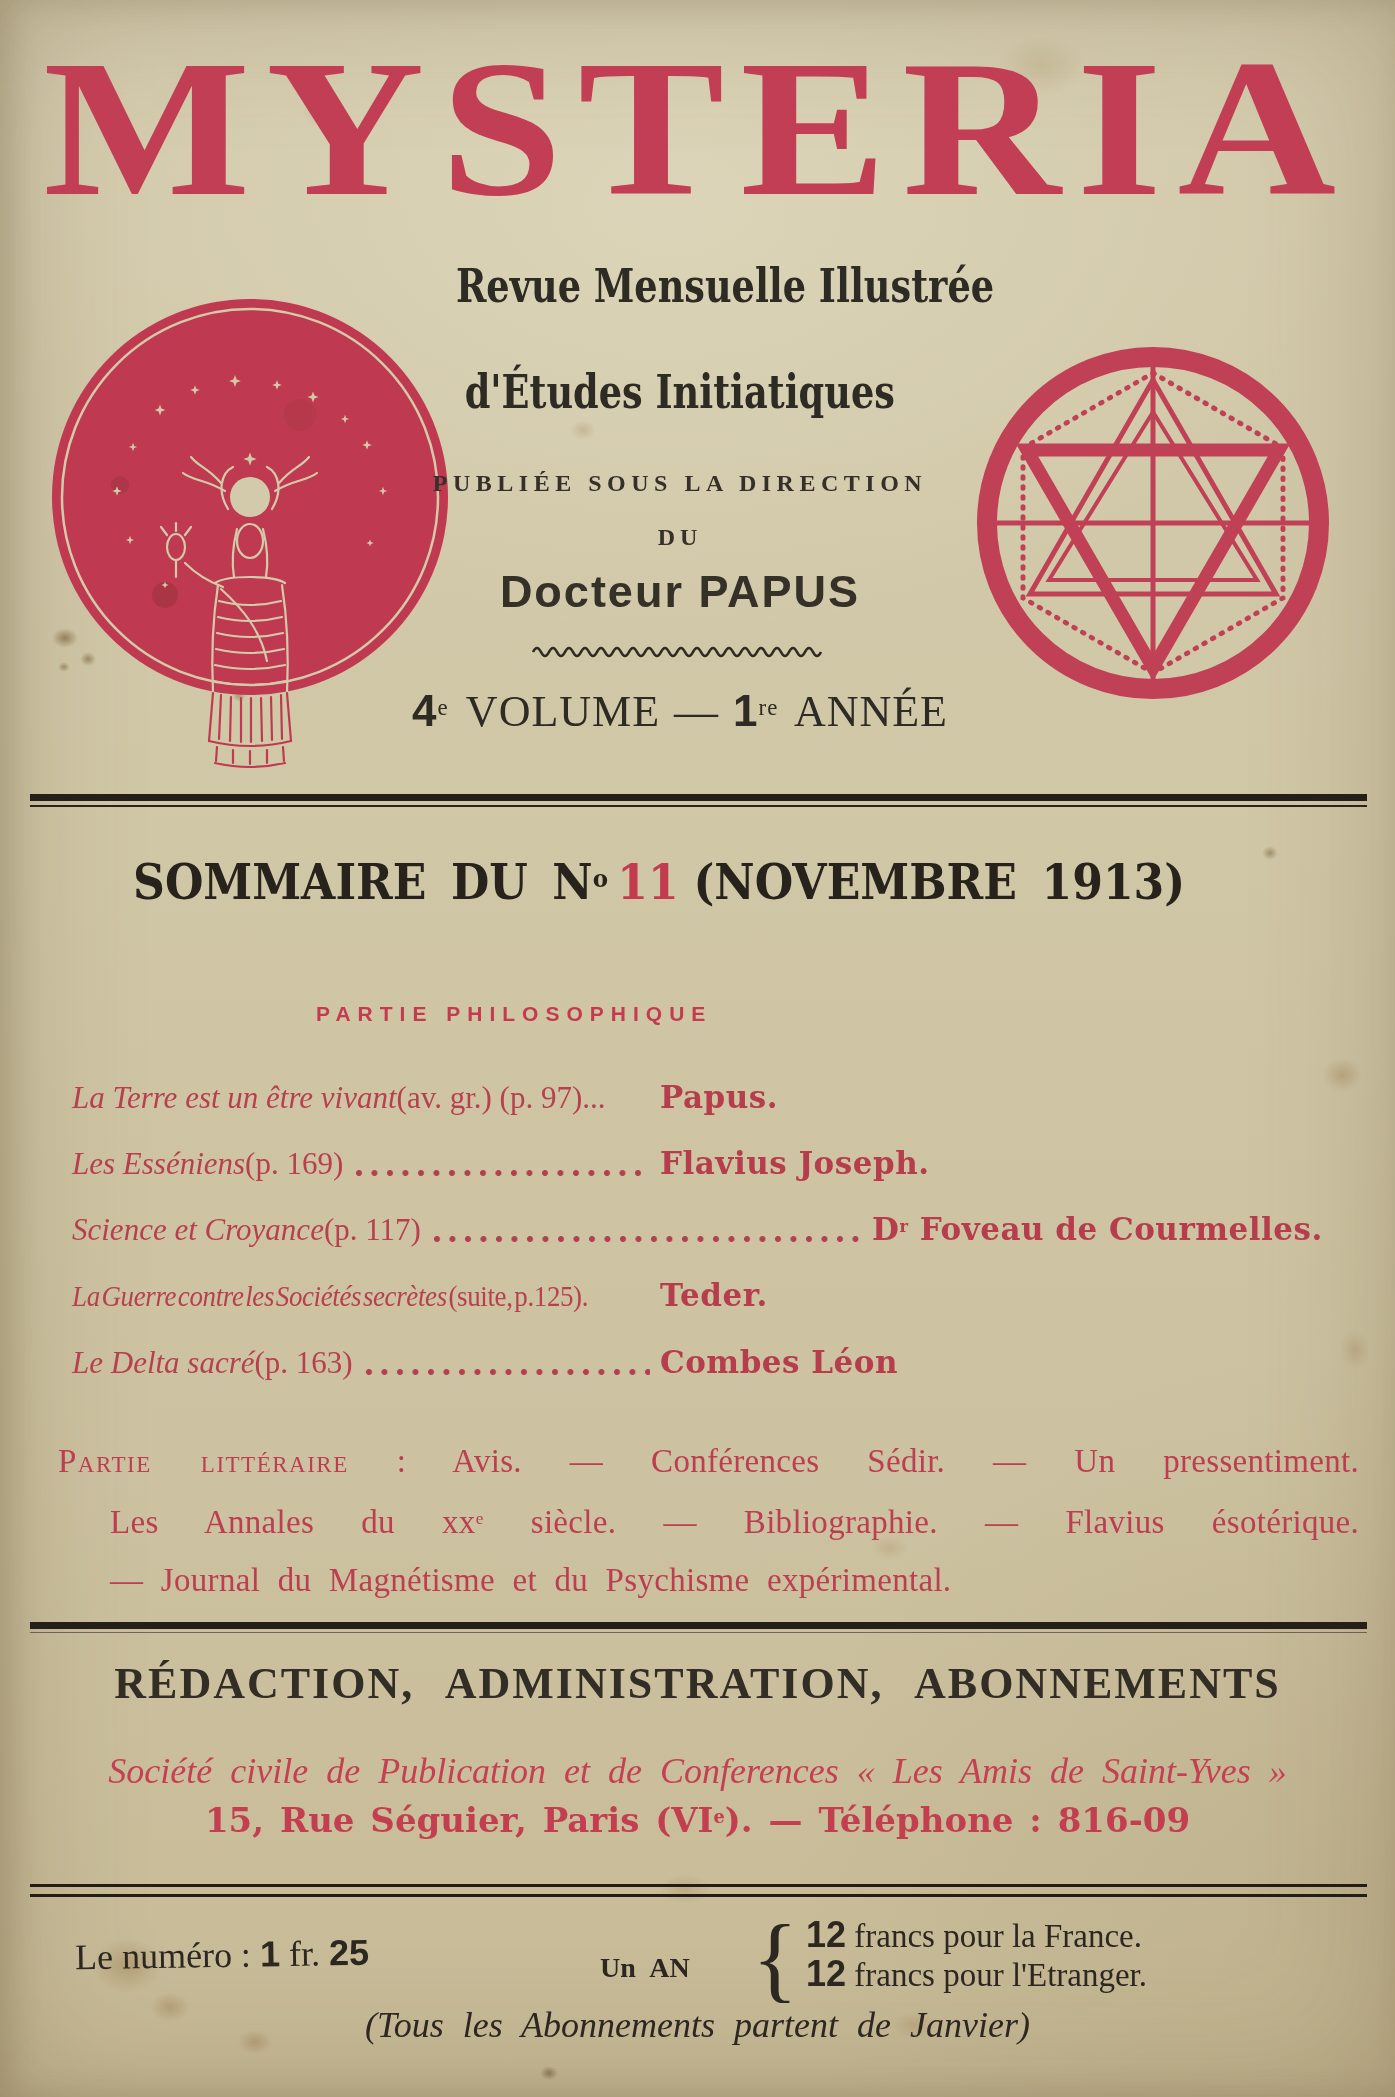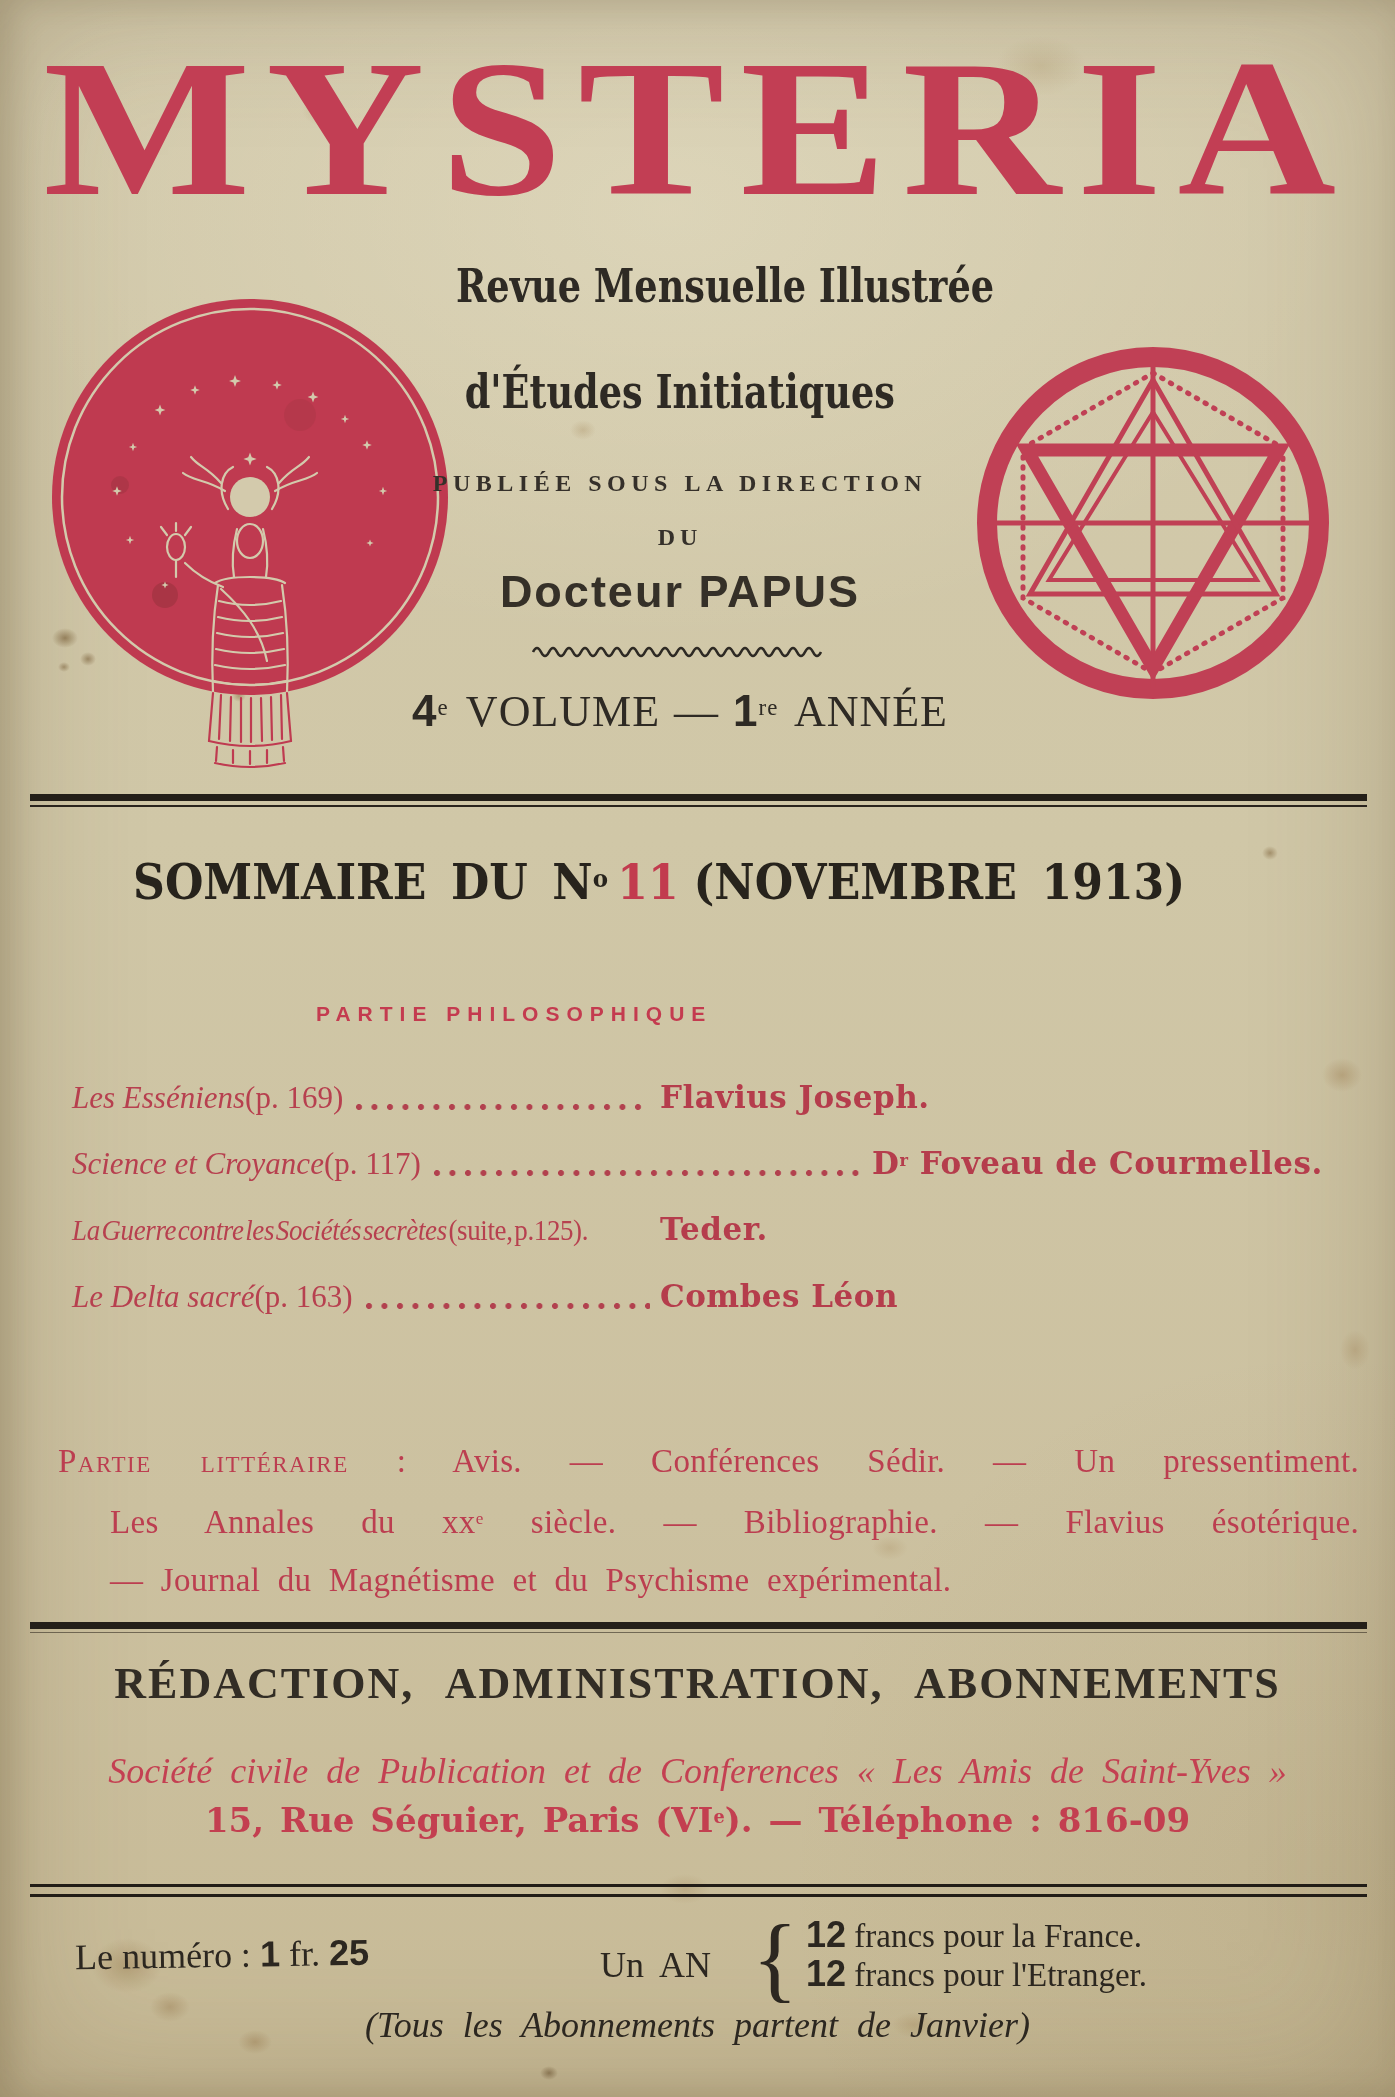--- a/index.html
+++ b/index.html
@@ -79,21 +79,21 @@
     font-family:"Liberation Serif",serif;}
   .societe{position:absolute;left:0;right:0;top:1750px;text-align:center;font-style:italic;
     font-size:36px;color:#c44052;word-spacing:9px;white-space:nowrap;}
   .address{position:absolute;left:0;right:0;top:1800px;text-align:center;
     font-family:"DejaVu Serif",serif;font-weight:bold;font-size:34px;color:#c33f50;word-spacing:4px;}
 
   
   .pricing{position:absolute;left:0;right:0;top:1912px;height:180px;color:#2c2720;}
   .numero{position:absolute;left:75px;top:22px;font-size:36px;transform:rotate(-0.9deg);}
   .pn{font-family:"Liberation Sans",sans-serif;font-weight:bold;}
-  .unan{position:absolute;left:600px;top:32px;font-size:36px;word-spacing:8px;}
+  .unan{position:absolute;left:600px;top:40px;font-size:28px;word-spacing:8px;font-weight:bold;}
   .brace{position:absolute;left:752px;top:-10px;font-size:96px;font-weight:400;color:#2c2720;}
   .subs{position:absolute;left:806px;top:4px;font-size:33px;line-height:38px;white-space:nowrap;}
   .subs .pn{font-size:36px;}
   .note{position:absolute;left:0;right:0;top:92px;text-align:center;font-style:italic;
     font-size:36px;word-spacing:10px;color:#2c2720;}
 </style>
 </head>
 <body>
 
 <div id="page">
@@ -212,20 +212,28 @@
 
   <div class="ruleA"></div>
 
   <div class="sommaire">
     <span>SOMMAIRE DU N</span><span class="sup">o</span><span class="som-num">11</span><span>(NOVEMBRE 1913)</span>
   </div>
 
   <div class="philo">PARTIE PHILOSOPHIQUE</div>
 
   <div class="toc">
+    <div class="toc-row noleader">
+      <span class="toc-left">
+          <span class="t">La Terre est un être vivant</span>
+          <span class="d"> (av. gr.) (p. 97)...</span>
+          <span class="leader"></span>
+        </span>
+      <span class="toc-author"><span></span><span class="sup"></span><span>Papus.</span></span>
+    </div>
     <div class="toc-row">
       <span class="toc-left">
           <span class="t">Les Esséniens</span>
           <span class="d"> (p. 169)</span>
           <span class="leader"></span>
         </span>
       <span class="toc-author"><span></span><span class="sup"></span><span>Flavius Joseph.</span></span>
     </div>
     <div class="toc-row">
       <span class="toc-left wide">

